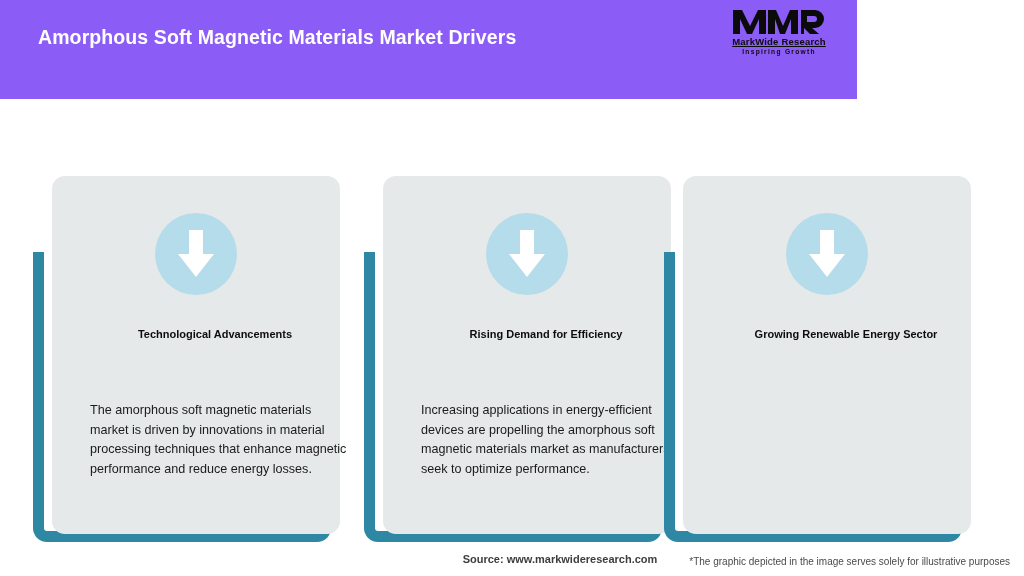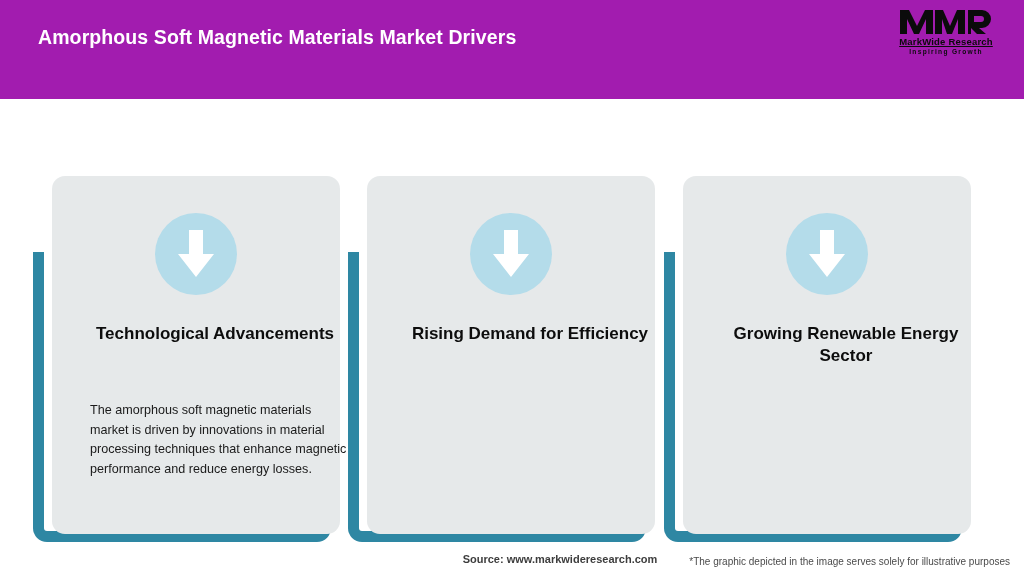--- a/index.html
+++ b/index.html
@@ -14,23 +14,23 @@
     overflow: hidden;
     font-family: "Liberation Sans", sans-serif;
     position: relative;
   }
 
   
   .header {
     position: absolute;
     left: 0;
     top: 0;
-    width: 1024px;
+    width: 857px;
     height: 99px;
-    background: #a21caf;
+    background: #8b5cf6;
     box-sizing: border-box;
   }
   .header-title {
     position: absolute;
     left: 38px;
     top: 26px;
     font-size: 19.5px;
     font-weight: bold;
     color: #ffffff;
     letter-spacing: 0.1px;
@@ -79,21 +79,21 @@
     width: 1024px;
     height: 440px;
   }
   .card-slot {
     position: absolute;
     top: 0;
     width: 316px;
     height: 440px;
   }
   .card-slot.s1 { left: 33px; }
-  .card-slot.s2 { left: 348px; padding-left: 44px; }
+  .card-slot.s2 { left: 364px; padding-left: 44px; }
   .card-slot.s3 { left: 664px; }
 
   
   .bracket {
     position: absolute;
     left: 0;
     top: 153px;
     width: 298px;
     height: 290px;
     border-left: 11px solid #2e87a3;
@@ -133,21 +133,21 @@
     top: 50%;
     transform: translate(-50%, -50%);
   }
 
   .card-heading {
     position: absolute;
     left: 28px;
     top: 147px;
     width: 270px;
     text-align: center;
-    font-size: 17px;
+    font-size: 11px;
     font-weight: bold;
     color: #0d0d0d;
     line-height: 22px;
   }
 
   .card-body {
     position: absolute;
     left: 38px;
     top: 225px;
     width: 258px;
@@ -216,20 +216,21 @@
 
   <div class="card-slot s2">
     <div class="bracket"></div>
     <div class="panel">
       <div class="icon-circle">
         <svg width="38" height="48" viewBox="0 0 38 48" xmlns="http://www.w3.org/2000/svg">
           <polygon points="12,0 26,0 26,24 37,24 19,47 1,24 12,24" fill="#ffffff"></polygon>
         </svg>
       </div>
       <div class="card-heading">Rising Demand for Efficiency</div>
+      <div class="card-body">Increasing applications in energy-efficient devices are propelling the amorphous soft magnetic materials market as manufacturers seek to optimize performance.</div>
     </div>
   </div>
 
   <div class="card-slot s3">
     <div class="bracket"></div>
     <div class="panel">
       <div class="icon-circle">
         <svg width="38" height="48" viewBox="0 0 38 48" xmlns="http://www.w3.org/2000/svg">
           <polygon points="12,0 26,0 26,24 37,24 19,47 1,24 12,24" fill="#ffffff"></polygon>
         </svg>

